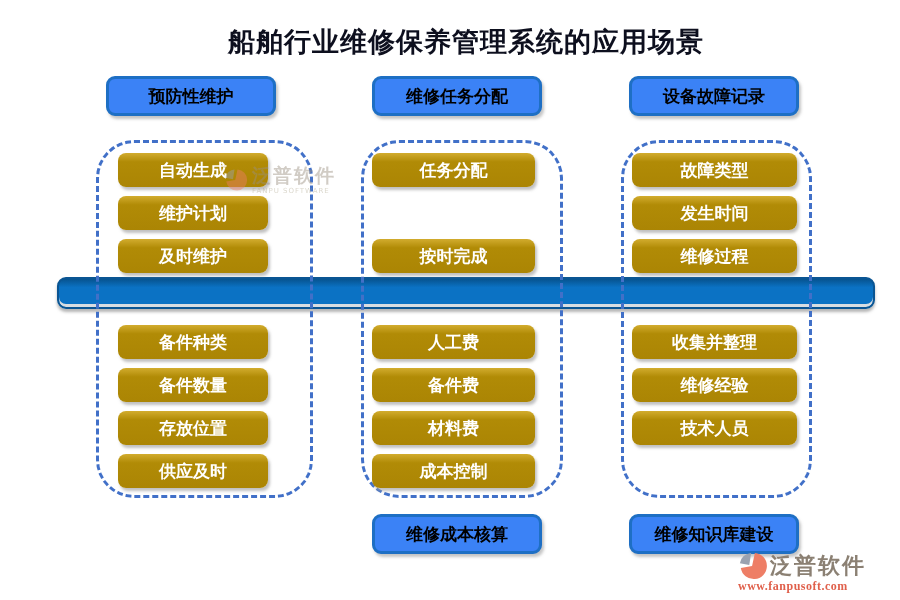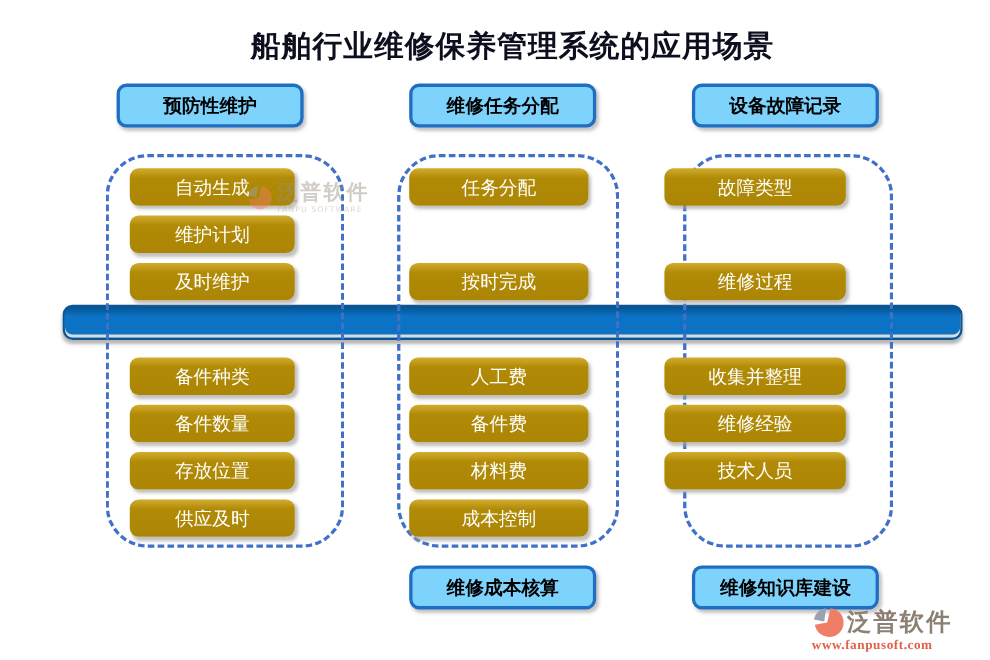--- a/index.html
+++ b/index.html
@@ -6,21 +6,21 @@
   .stage{
     position:relative;width:900px;height:600px;background:#ffffff;overflow:hidden;
     font-family:"DejaVu Sans","Liberation Sans",sans-serif;
   }
   .title{
     position:absolute;top:24px;left:0;width:100%;text-align:center;
     font-size:27px;font-weight:bold;color:#0d0f1e;letter-spacing:1px;padding-left:16px;
   }
   
   .pill{
-    position:absolute;width:164px;height:34px;background:#7dd3fc;
+    position:absolute;width:164px;height:34px;background:#3b82f6;
     border:3px solid #1e6fc4;border-radius:9px;
     box-shadow:2px 3px 3px rgba(150,150,150,.55);
     display:flex;align-items:center;justify-content:center;
     font-size:17px;font-weight:bold;color:#000;z-index:4;white-space:nowrap;
   }
   .h1{left:106px;top:76px}.h2{left:372px;top:76px}.h3{left:629px;top:76px}
   .f1{left:106px;top:514px}.f2{left:372px;top:514px}.f3{left:629px;top:514px}
   
   .dashed{
     position:absolute;top:140px;height:352px;
@@ -36,23 +36,23 @@
     border:2px solid #0a5593;border-radius:9px;
     box-shadow:inset 0 -3px 0 #d8dde2, 0 3px 3px rgba(110,110,110,.5);
     z-index:1;
   }
   
   .btn{
     position:absolute;height:34px;border-radius:8px;
     background:linear-gradient(180deg,#d2ac2e 0%,#b18b06 26%,#ab8504 100%);
     box-shadow:2px 3px 3px rgba(165,165,165,.7);
     display:flex;align-items:center;justify-content:center;
-    color:#ffffff;font-size:17px;font-weight:normal;z-index:3;white-space:nowrap;
+    color:#ffffff;font-size:17px;font-weight:bold;z-index:3;white-space:nowrap;
   }
-  .c1{left:118px;width:150px}.c2{left:372px;width:163px}.c3{left:604px;width:165px}
+  .c1{left:118px;width:150px}.c2{left:372px;width:163px}.c3{left:632px;width:165px}
   .y1{top:153px}.y2{top:196px}.y3{top:239px}
   .b1{top:325px}.b2{top:368px}.b3{top:411px}.b4{top:454px}
   
   .watermark{
     position:absolute;left:224px;top:166px;display:flex;align-items:flex-start;
     opacity:.45;z-index:5;pointer-events:none;
   }
   .watermark svg{width:24px;height:24px;margin-top:2px}
   .wm-text{margin-left:4px;line-height:1}
   .wm-cn{font-size:19px;font-weight:bold;color:#9a8f80;letter-spacing:2px}
@@ -93,20 +93,21 @@
   <div class="btn c2 y1">任务分配</div>
   <div class="btn c2 y3">按时完成</div>
   <div class="btn c2 b2">备件费</div>
   <div class="btn c2 b1">人工费</div>
   <div class="btn c2 b3">材料费</div>
   <div class="btn c2 b4">成本控制</div>
   <div class="pill f2">维修成本核算</div>
 
   <div class="pill h3">设备故障记录</div>
   <div class="btn c3 y1">故障类型</div>
+  <div class="btn c3 y2">发生时间</div>
   <div class="btn c3 y3">维修过程</div>
   <div class="btn c3 b1">收集并整理</div>
   <div class="btn c3 b2">维修经验</div>
   <div class="btn c3 b3">技术人员</div>
   <div class="pill f3">维修知识库建设</div>
 
   <div class="watermark">
     <svg viewBox="0 0 32 32">
       <path fill="#9aa2b0" d="M14 2 A13 13 0 0 0 2 13 L 12 15 Z"></path>
       <path fill="#ee7e66" d="M18 2 A14 14 0 1 1 3 18 L 15 16 Z"></path>

